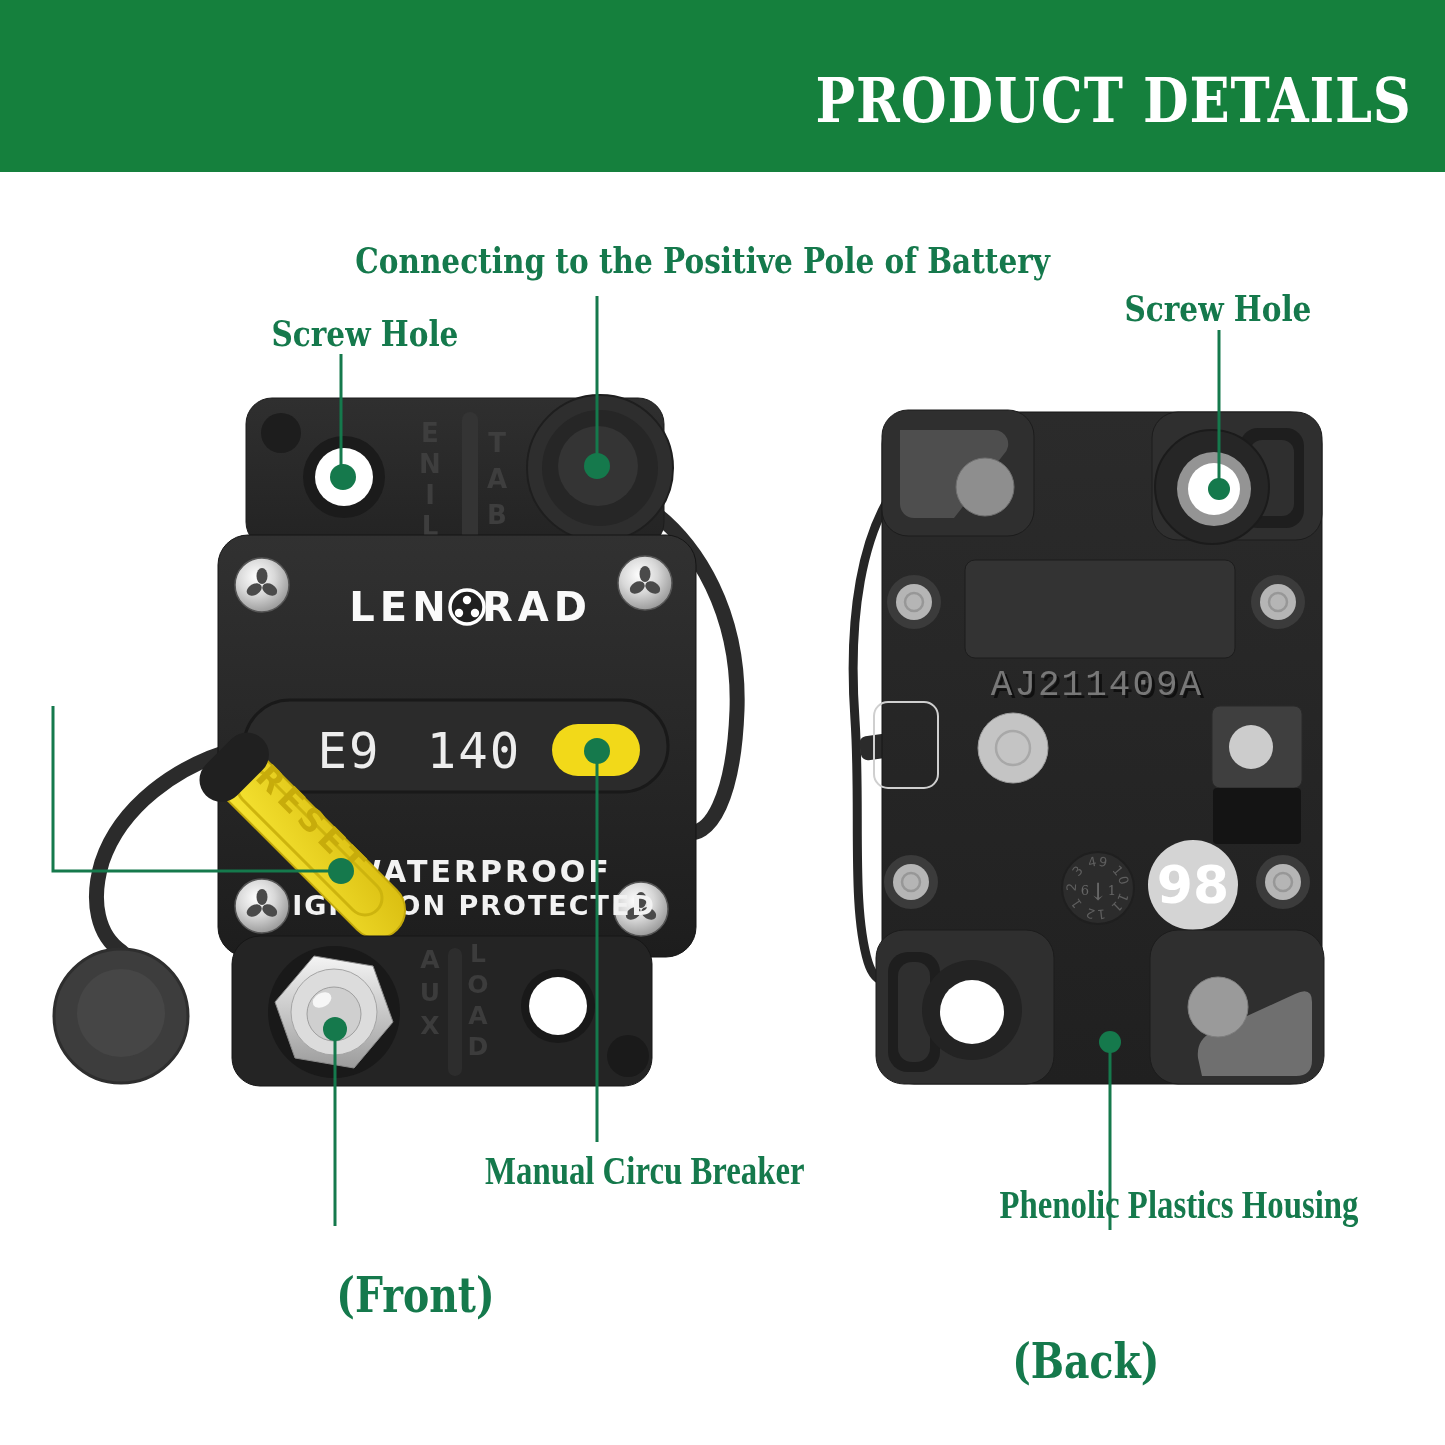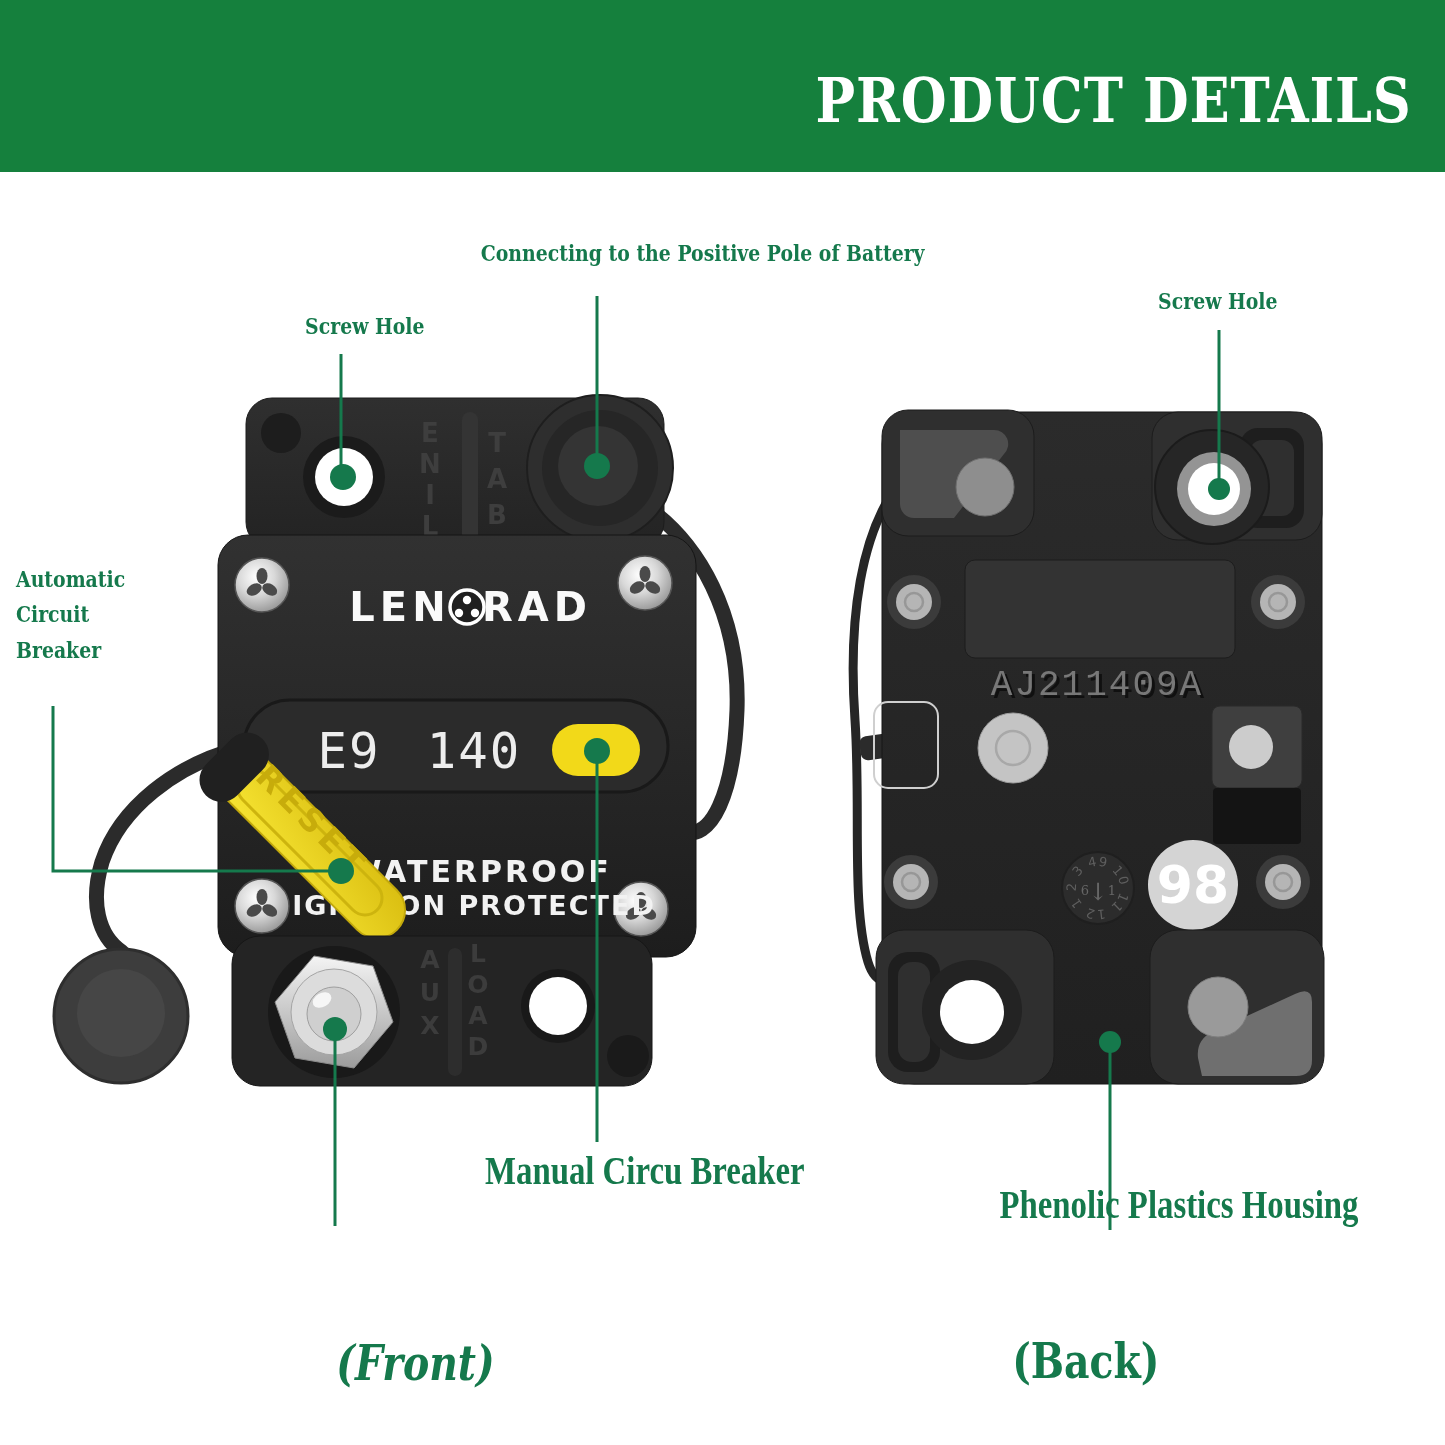--- a/index.html
+++ b/index.html
@@ -8,21 +8,21 @@
   .banner{position:absolute;top:0;left:0;width:1445px;height:172px;background:#15803d;
           display:flex;align-items:flex-end;justify-content:flex-end;padding-left:19px;}
   .banner-title{color:#ffffff;font-weight:bold;font-size:62px;line-height:62px;margin-bottom:40px;
           display:inline-block;transform:scaleX(0.85);white-space:nowrap;letter-spacing:1px;
           font-family:"DejaVu Serif",serif;}
   .illus{position:absolute;left:0;top:0;width:1445px;height:1445px;}
   .lbl{position:absolute;color:#15794C;font-weight:bold;text-align:center;line-height:1.15;}
   .lbl > span{display:inline-block;transform:scaleX(0.82);white-space:nowrap;}
   .lbl.left-align{text-align:left;}
   .lbl.left-align > span{transform-origin:left center;display:block;}
-  .f34{font-size:23px;}
+  .f34{font-size:36px;}
   .f33{font-size:40px;font-family:Liberation Serif, serif;}
   .f48{font-size:48px;}
   .acb span{margin-bottom:9px;}
 </style>
 </head>
 <body>
 
 <div class="stage">
 
   <svg class="illus" viewBox="0 0 1445 1445">
@@ -235,30 +235,25 @@
 
   <div class="lbl f34" style="left:253px;top:240px;width:900px;">
     <span>Connecting to the Positive Pole of Battery</span>
   </div>
   <div class="lbl f34" style="left:215px;top:313px;width:300px;">
     <span>Screw Hole</span>
   </div>
   <div class="lbl f34" style="left:1068px;top:288px;width:300px;">
     <span>Screw Hole</span>
   </div>
-  <div class="lbl f34 left-align acb" style="left:16px;top:566px;width:260px;">
-    <span>Automatic</span>
-    <span>Circuit</span>
-    <span>Breaker</span>
-  </div>
   <div class="lbl f33" style="left:445px;top:1148px;width:400px;">
     <span>Manual Circu Breaker</span>
   </div>
   <div class="lbl f33" style="left:960px;top:1182px;width:402px;">
     <span>Phenolic Plastics Housing</span>
   </div>
-  <div class="lbl f48" style="left:266px;top:1336px;width:300px;font-style:italic;">
+  <div class="lbl f48" style="left:266px;top:1268px;width:300px;">
     <span>(Front)</span>
   </div>
   <div class="lbl f48" style="left:936px;top:1334px;width:300px;">
     <span>(Back)</span>
   </div>
 </div>
 
 </body></html>

